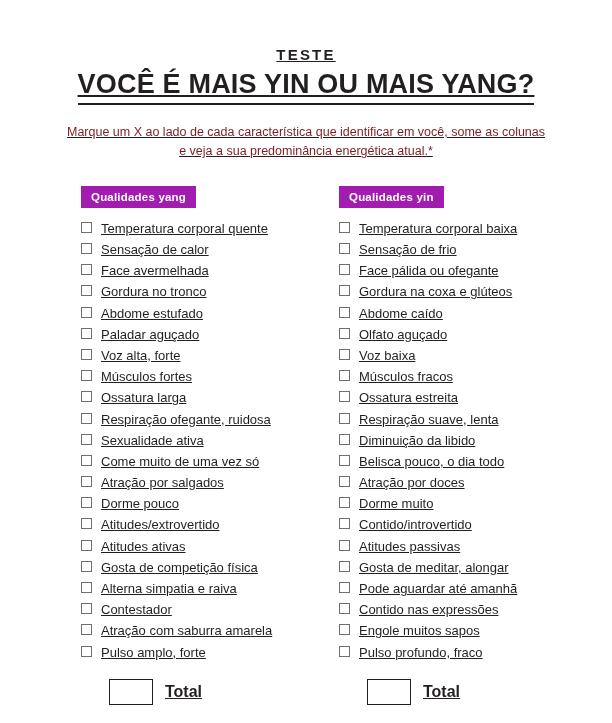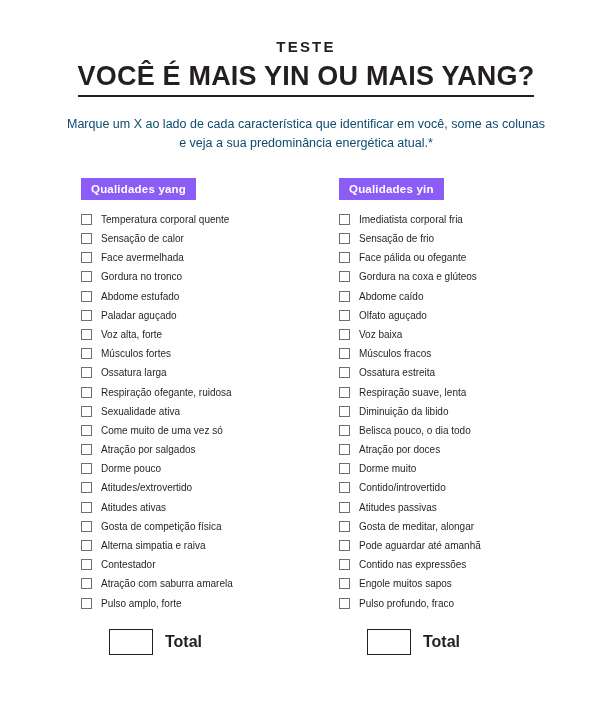--- a/index.html
+++ b/index.html
@@ -12,21 +12,22 @@
     background: #ffffff;
     font-family: "Liberation Sans", sans-serif;
     color: #231f20;
     overflow: hidden;
   }
   .page {
     width: 612px;
     height: 723px;
     position: relative;
     box-sizing: border-box;
-    padding: 8px;
+    padding: 16px;
+    text-decoration: underline;
   }
   .header {
     text-align: center;
     padding-top: 30px;
   }
   .eyebrow {
     font-size: 15px;
     letter-spacing: 2.2px;
     font-weight: bold;
     color: #231f20;
@@ -47,48 +48,48 @@
     border-bottom: 2px solid #231f20;
     display: inline-block;
     white-space: nowrap;
   }
   .instructions {
     margin: 18px auto 0 auto;
     width: 480px;
     text-align: center;
     font-size: 12.5px;
     line-height: 1.55;
-    color: #0c4a6e;
+    color: #7f1d1d;
   }
   .columns {
     display: flex;
     justify-content: center;
     gap: 58px;
     margin-top: 24px;
     padding-left: 8px;
   }
   .col {
     width: 200px;
   }
   .col-header {
-    background: #8b5cf6;
+    background: #a21caf;
     color: #ffffff;
     font-size: 11.5px;
     font-weight: bold;
     padding: 5px 10px 5px 10px;
     display: inline-block;
     letter-spacing: 0.2px;
   }
   .items {
     margin-top: 10px;
   }
   .item {
     display: flex;
-    align-items: flex-end;
-    font-size: 10px;
+    align-items: flex-start;
+    font-size: 13px;
     line-height: 1;
     padding: 4.1px 0;
     color: #231f20;
   }
   .checkbox {
     width: 9px;
     height: 9px;
     border: 1px solid #6f6f6f;
     margin-right: 9px;
     flex: 0 0 auto;
@@ -228,21 +229,21 @@
             <span class="item-label">Pulso amplo, forte</span>
           </div>
       </div>
     </div>
 
     <div class="col">
       <div class="col-header">Qualidades yin</div>
       <div class="items">
         <div class="item">
             <span class="checkbox"></span>
-            <span class="item-label">Imediatista corporal fria</span>
+            <span class="item-label">Temperatura corporal baixa</span>
           </div>
         <div class="item">
             <span class="checkbox"></span>
             <span class="item-label">Sensação de frio</span>
           </div>
         <div class="item">
             <span class="checkbox"></span>
             <span class="item-label">Face pálida ou ofegante</span>
           </div>
         <div class="item">

